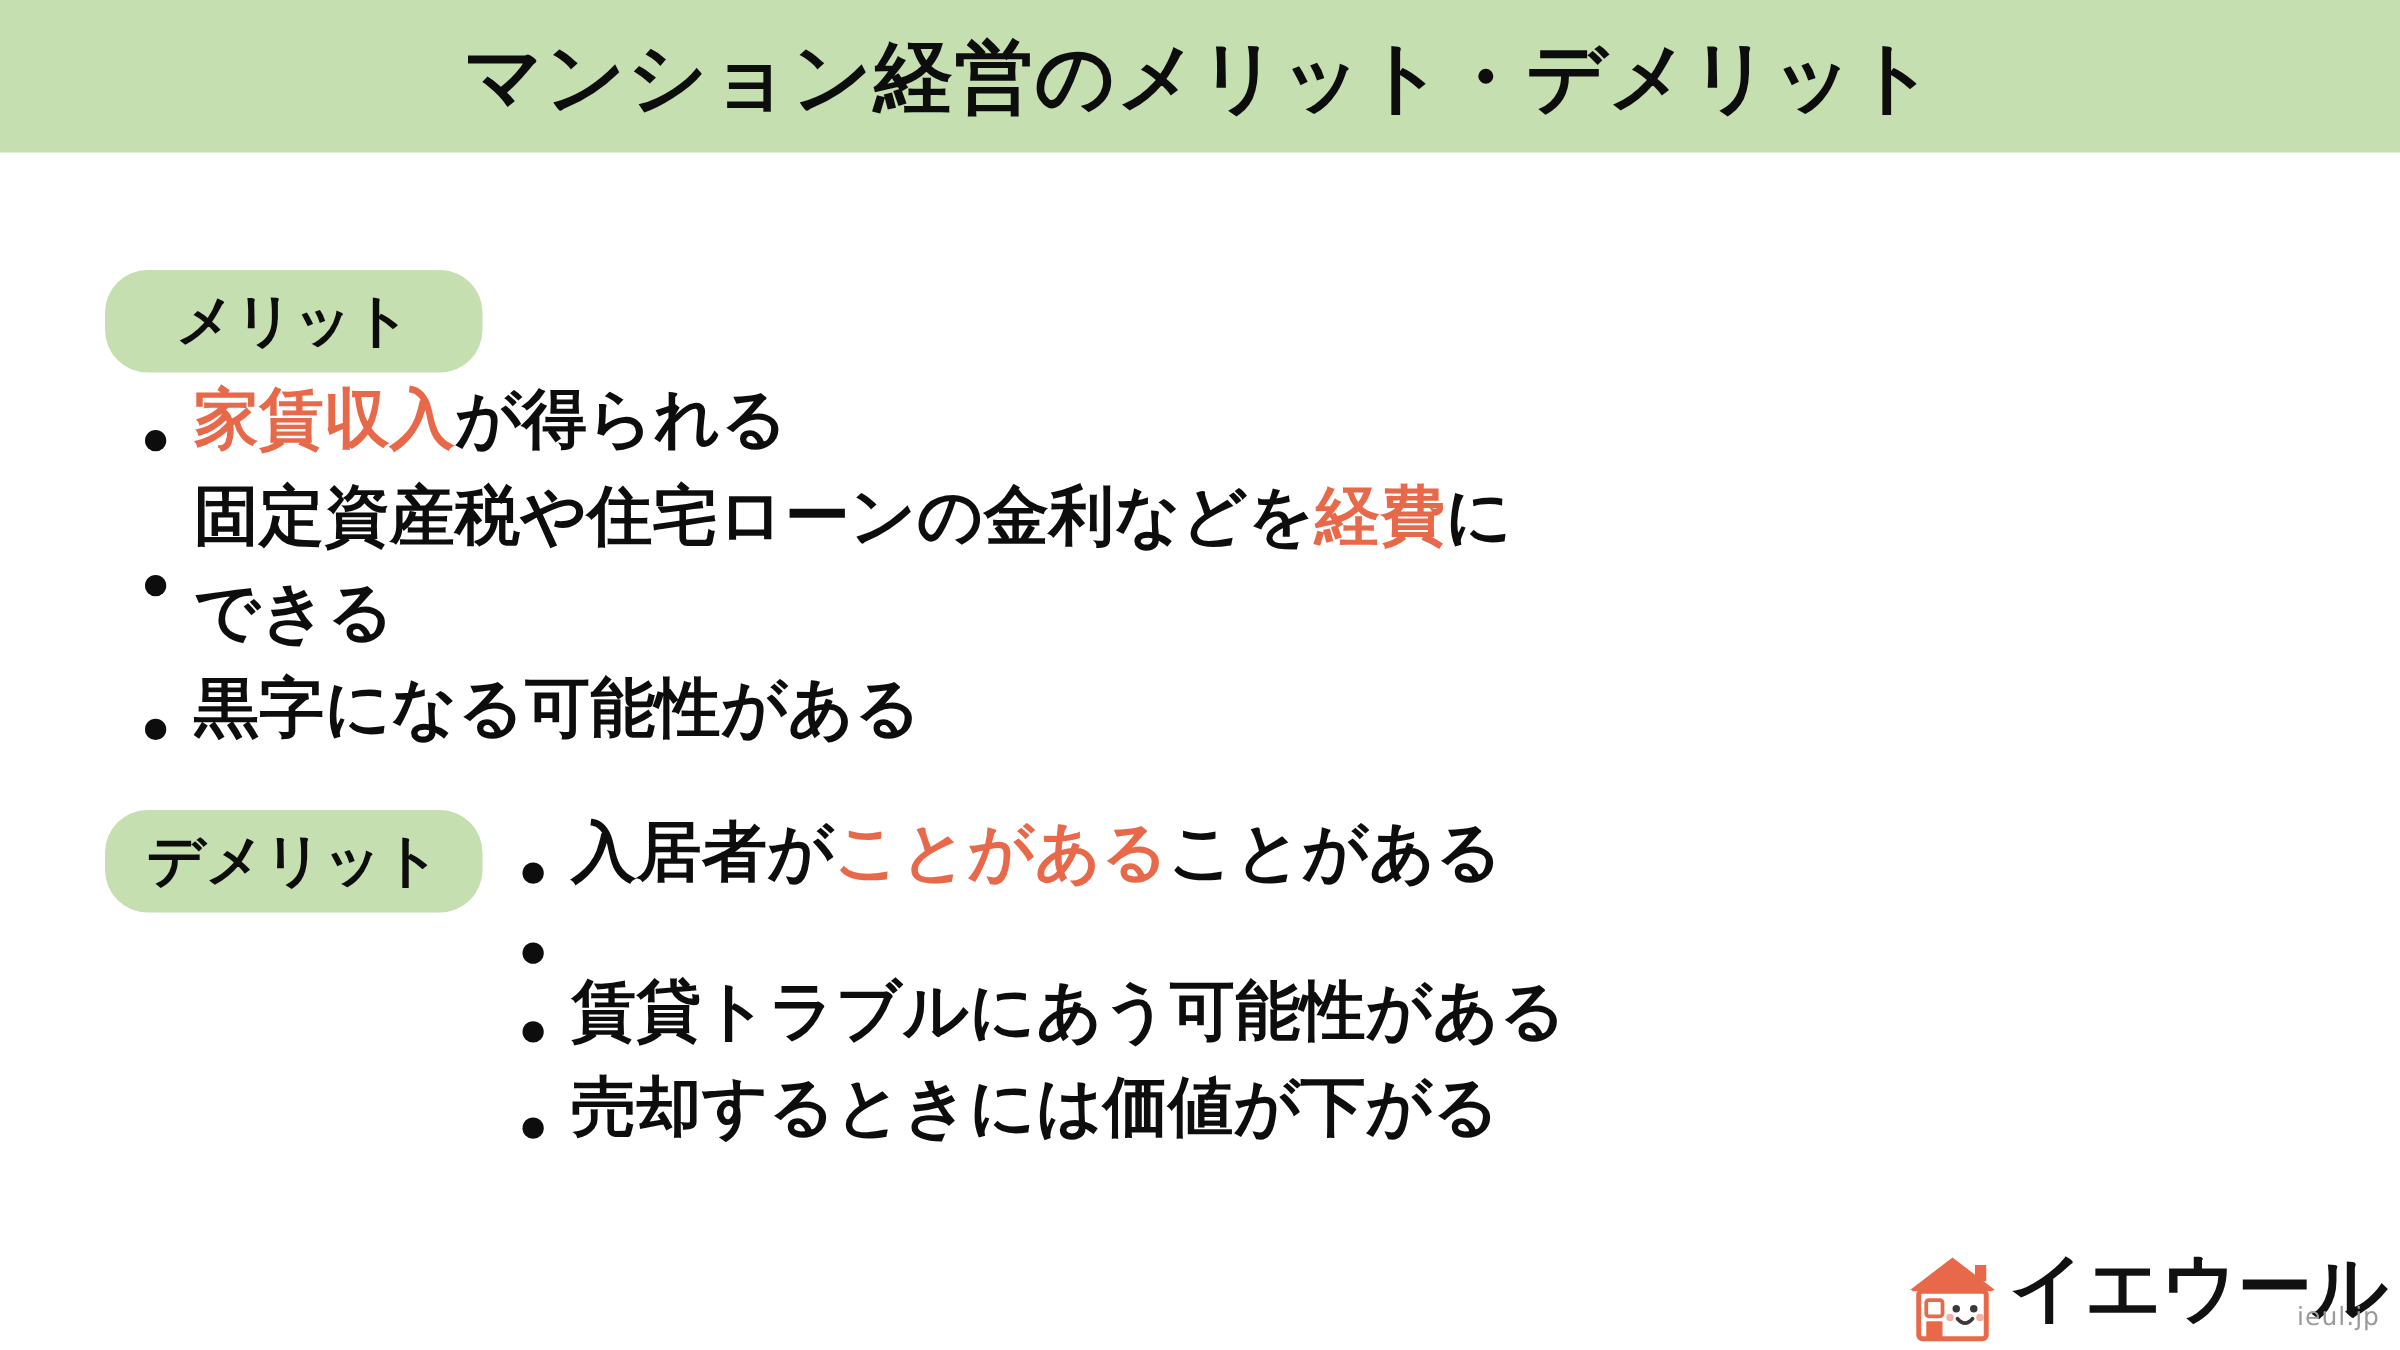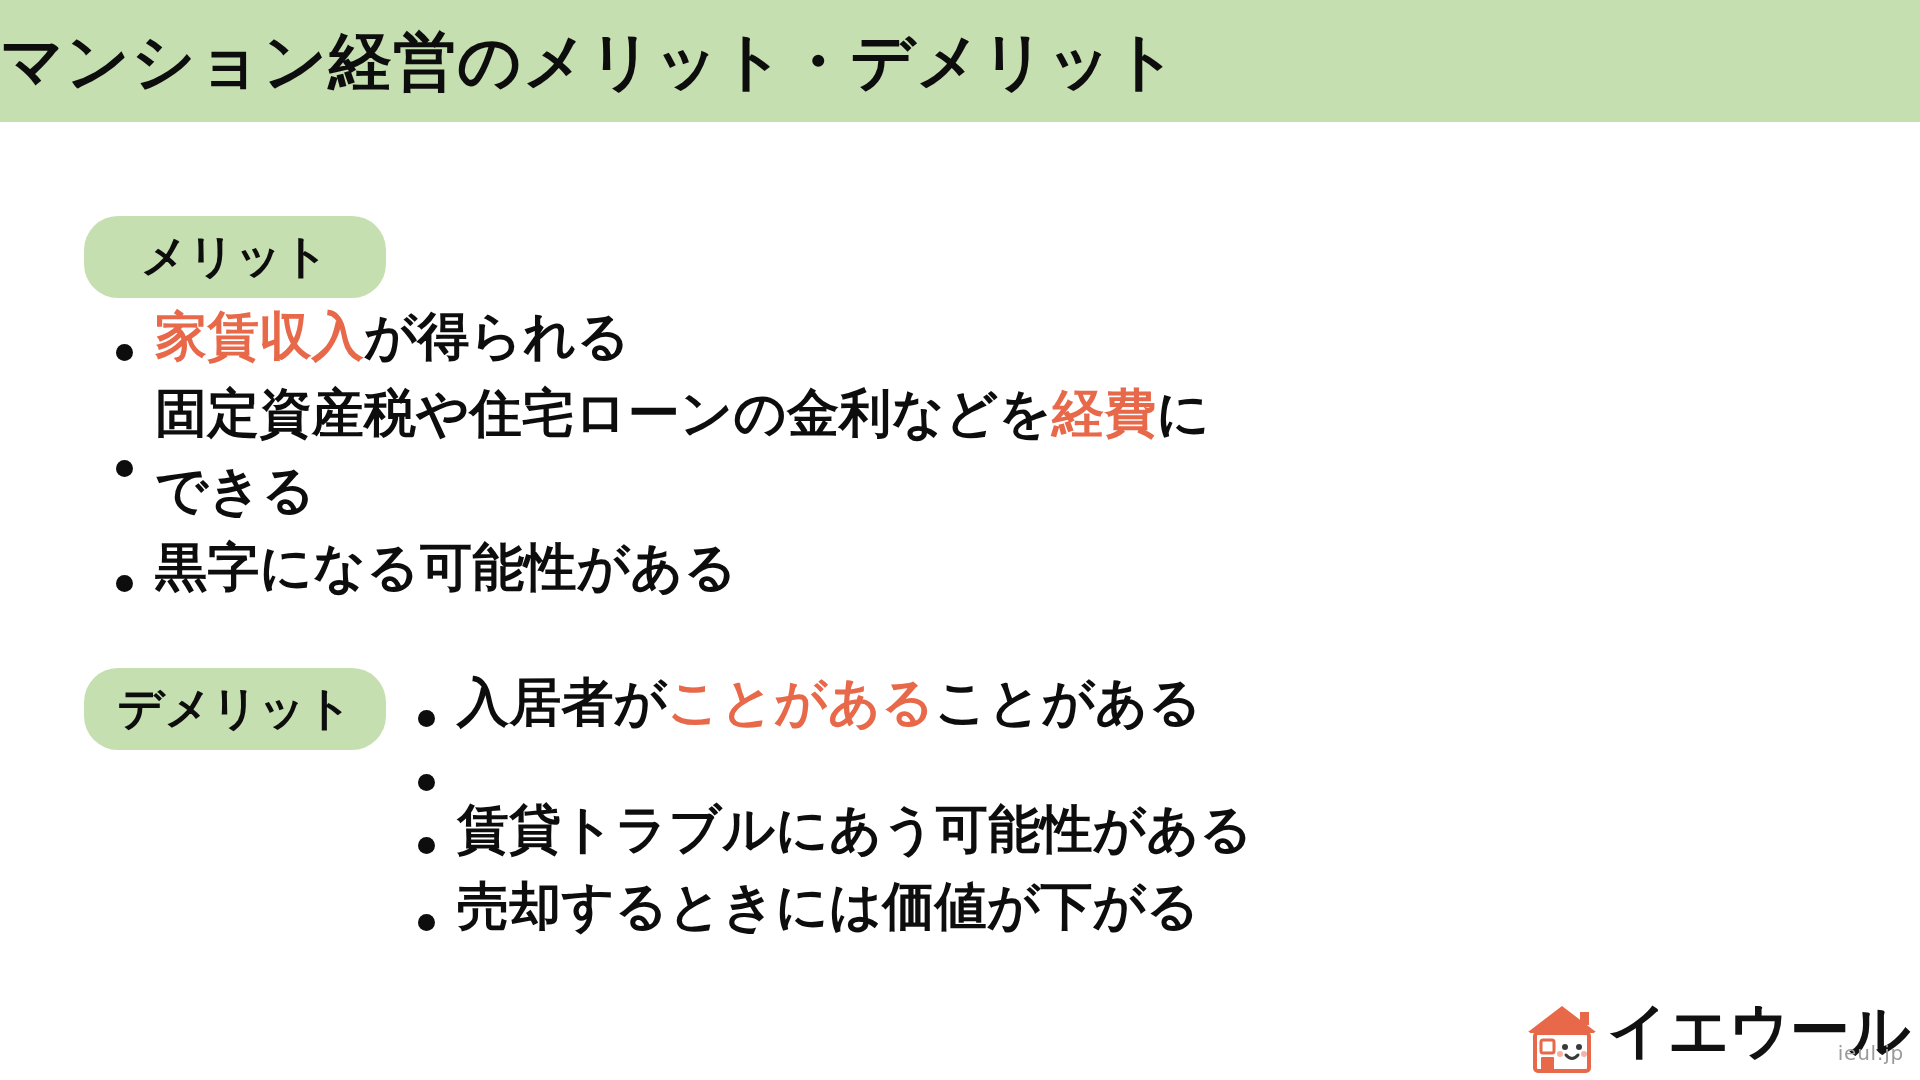--- a/index.html
+++ b/index.html
@@ -19,20 +19,21 @@
   
   .header-band {
     position: absolute;
     left: 0;
     top: 0;
     width: 1920px;
     height: 122px;
     background: #c5dfb0;
     display: flex;
     align-items: center;
+    justify-content: center;
   }
   .header-title {
     font-size: 63px;
     font-weight: 700;
     letter-spacing: 0.02em;
     color: #0d0d0d;
     line-height: 1;
     white-space: nowrap;
   }
 
@@ -44,21 +45,21 @@
     width: 1920px;
     height: 958px;
   }
 
   .section {
     position: absolute;
     display: flex;
     align-items: flex-start;
   }
   .section-merit  { left: 84px;  top: 82px; flex-direction: column;  }
-  .section-demerit{ left: 84px;  top: 522px; margin-top: 20px; }
+  .section-demerit{ left: 84px;  top: 522px; }
 
   
   .badge {
     background: #c5dfb0;
     border-radius: 34px;
     color: #0d0d0d;
     font-weight: 700;
     display: flex;
     align-items: center;
     justify-content: center;

